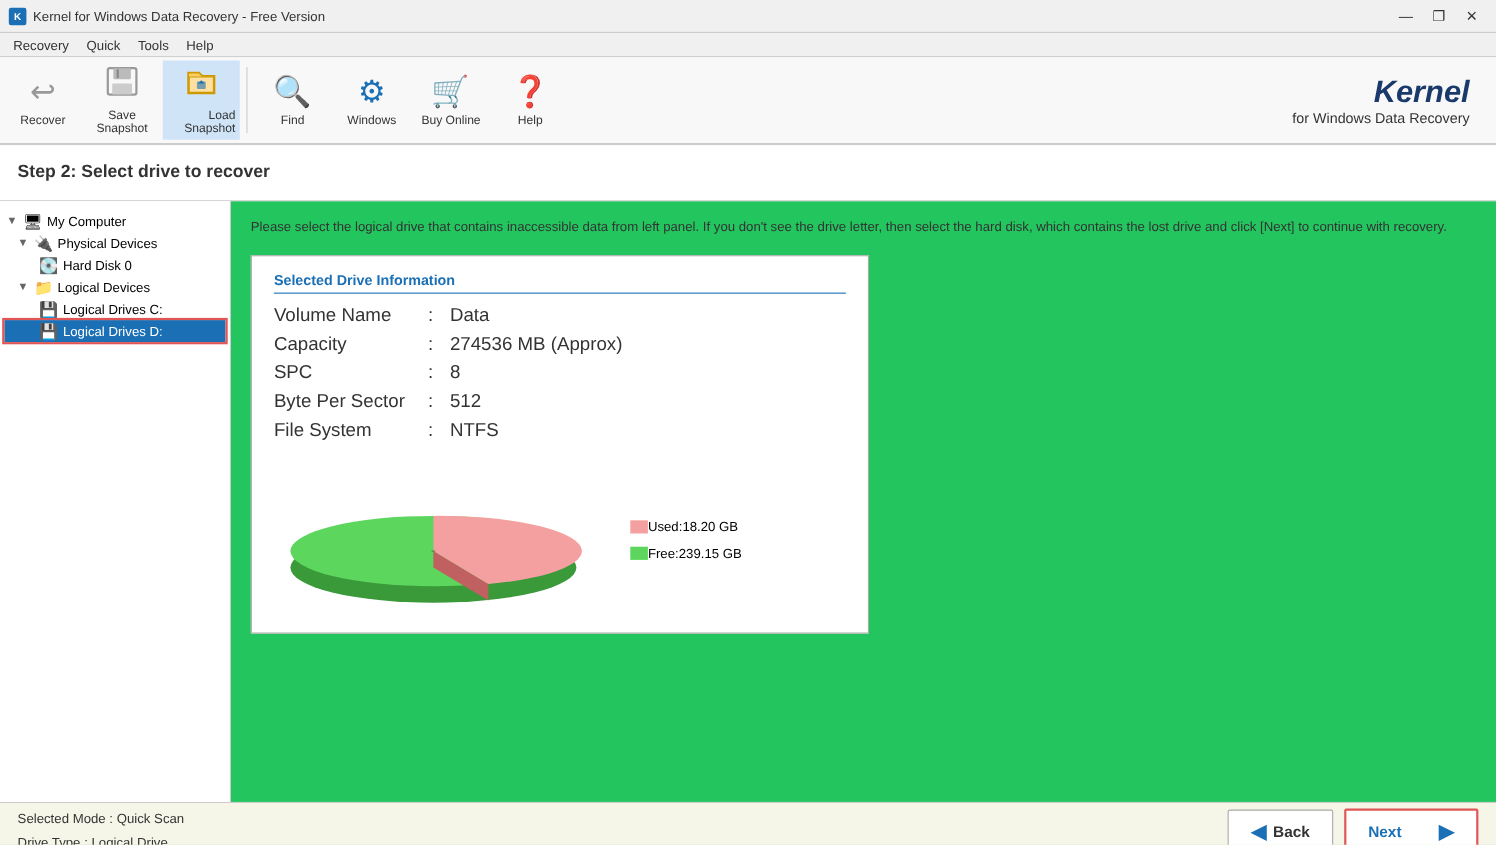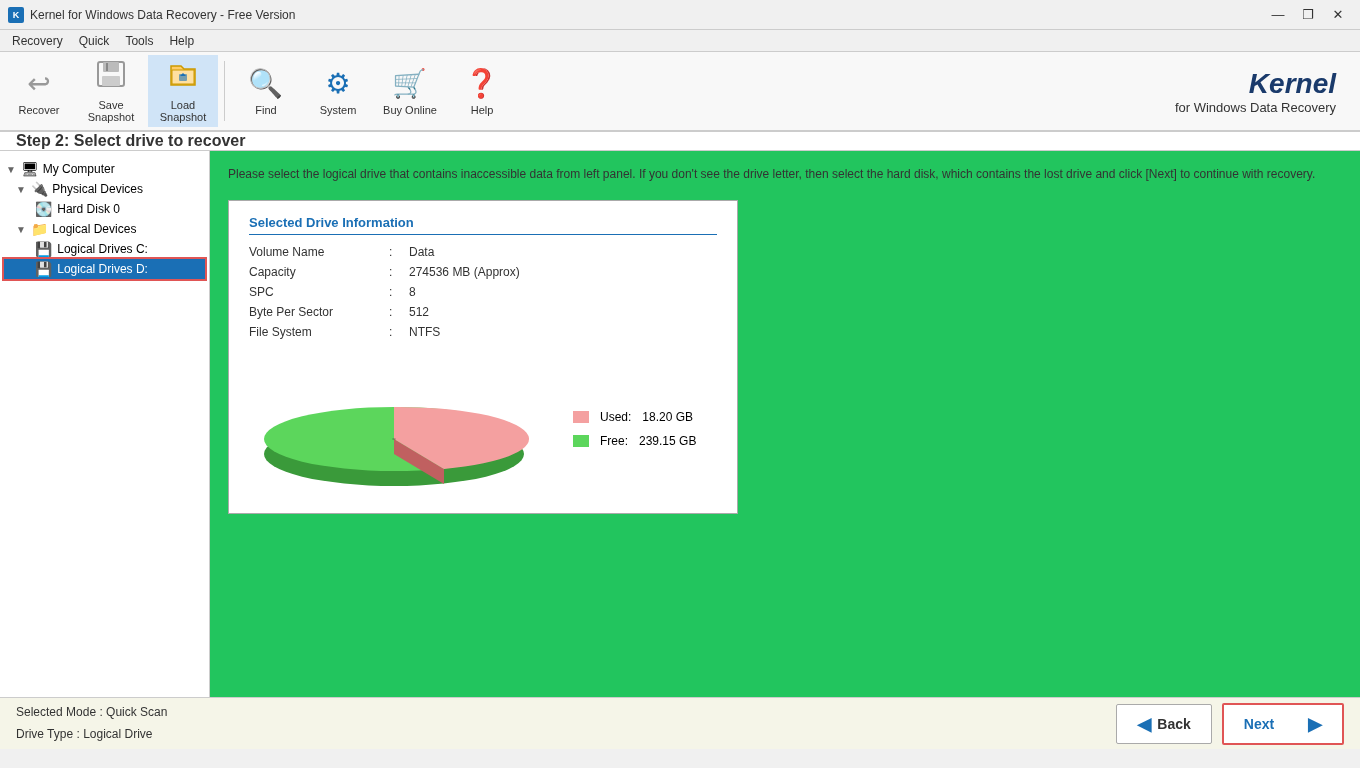--- a/index.html
+++ b/index.html
@@ -50,38 +50,38 @@
       width: 70px;
       height: 72px;
       cursor: pointer;
       border: none;
       background: none;
       font-size: 11px;
       color: #333;
       gap: 4px;
       padding: 4px;
     }
-    .toolbar-btn.active { background: #d0e4f7; }
+    .toolbar-btn.active { background: #d0e4f7; text-align: right; }
     .toolbar-icon { font-size: 28px; color: #1a6fb5; }
     .toolbar-icon.gray { color: #999; }
     .toolbar-separator { width: 1px; height: 60px; background: #ccc; margin: 0 4px; }
 
     
     #logo-area {
       margin-left: auto;
       padding-right: 20px;
       text-align: right;
     }
     #logo-kernel { font-size: 28px; font-weight: bold; color: #1a3a6b; font-style: italic; }
     #logo-sub { font-size: 13px; color: #333; }
 
     
     #step-header {
       background: white;
-      padding: 0 16px;
+      padding: 16px 16px;
       font-size: 16px;
       font-weight: bold;
       color: #333;
       border-bottom: 1px solid #ccc;
     }
 
     
     #main-content {
       display: flex;
       height: calc(768px - 30px - 22px - 80px - 38px - 52px);
@@ -113,43 +113,43 @@
       padding: 14px 18px;
       background: #22c55e;
       overflow-y: auto;
     }
     #description-text { font-size: 12px; color: #333; line-height: 1.6; margin-bottom: 16px; }
 
     
     #drive-info-box {
       border: 1px solid #aaa;
       padding: 14px 20px;
-      width: 510px;
+      width: 562px;
       background: white;
     }
     #drive-info-title {
       color: #1a6fb5;
       font-weight: bold;
       font-size: 13px;
       margin-bottom: 10px;
       border-bottom: 1px solid #1a6fb5;
       padding-bottom: 4px;
     }
-    .info-row { display: flex; align-items: center; margin-bottom: 6px; font-size: 12px; }
+    .info-row { display: flex; align-items: center; margin-bottom: 6px; font-size: 17px; }
     .info-label { width: 140px; color: #333; }
     .info-colon { width: 20px; color: #333; }
     .info-value { color: #333; }
 
     
     #chart-area { display: flex; align-items: center; margin-top: 20px; gap: 24px; }
     #chart-container { position: relative; width: 300px; height: 140px; }
 
     
     #chart-legend { display: flex; flex-direction: column; gap: 10px; }
-    .legend-item { display: flex; align-items: center; gap: 11px; font-size: 12px; }
+    .legend-item { display: flex; align-items: center; gap: 0; font-size: 12px; }
     .legend-color { width: 16px; height: 12px; }
     .legend-color.used { background: #f4a0a0; }
     .legend-color.free { background: #5cd65c; }
 
     
     #statusbar {
       height: 52px;
       background: #f5f5e8;
       border-top: 1px solid #ccc;
       display: flex;
@@ -224,21 +224,21 @@
     </span>
     <span>Load Snapshot</span>
   </button>
   <div class="toolbar-separator"></div>
   <button class="toolbar-btn">
     <span class="toolbar-icon">🔍</span>
     <span>Find</span>
   </button>
   <button class="toolbar-btn">
     <span class="toolbar-icon">⚙</span>
-    <span>System</span>
+    <span>Windows</span>
   </button>
   <button class="toolbar-btn">
     <span class="toolbar-icon">🛒</span>
     <span>Buy Online</span>
   </button>
   <button class="toolbar-btn">
     <span class="toolbar-icon">❓</span>
     <span>Help</span>
   </button>
   <div id="logo-area">

